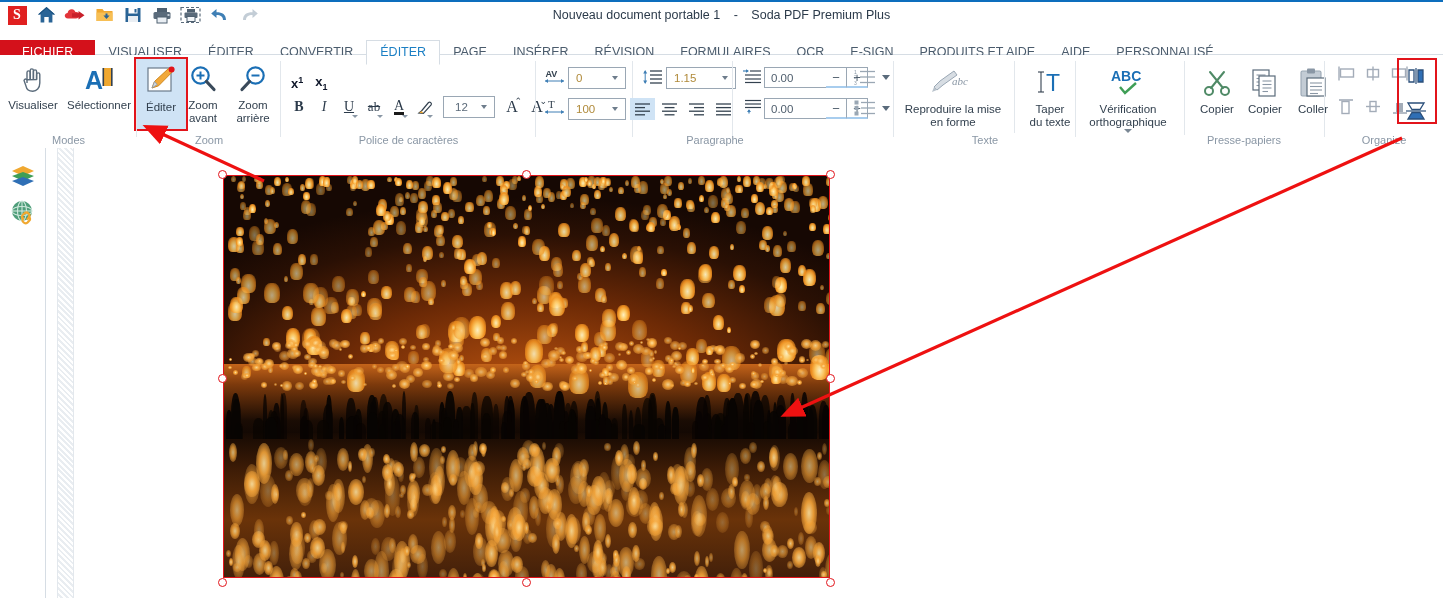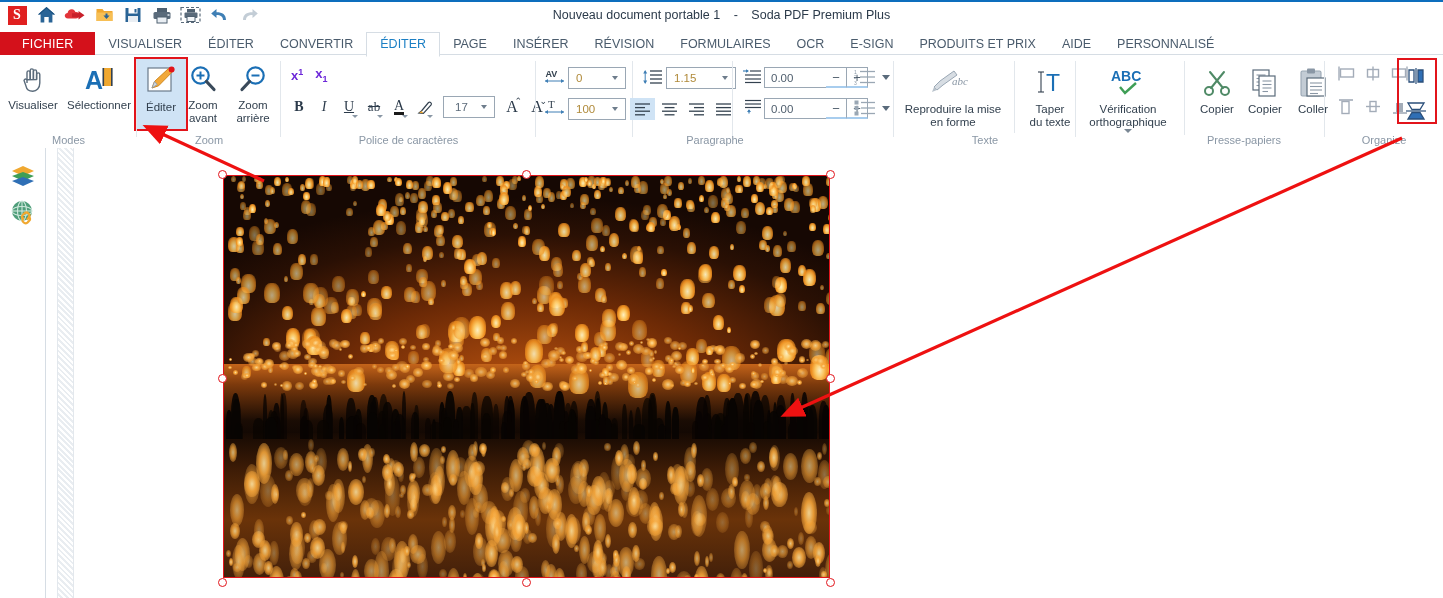--- a/index.html
+++ b/index.html
@@ -19,21 +19,21 @@
   .qat .qbtn{width:26px;height:24px;display:flex;align-items:center;justify-content:center;cursor:default;}
   .soda-logo{width:19px;height:19px;background:#e02020;color:#fff;font-weight:bold;font-size:14px;
      display:flex;align-items:center;justify-content:center;font-family:"Liberation Serif",serif;}
   .doc-title{position:absolute;left:0;top:0;width:1443px;height:30px;line-height:30px;
      text-align:center;font-size:12.5px;color:#2b3a4a;}
   .doc-title .sep{padding:0 10px;}
 
   
   .menubar{position:absolute;left:0;top:30px;width:1443px;height:25px;background:#fff;}
   .menubar .mline{position:absolute;left:0;bottom:0;width:1443px;height:1px;background:#d6dde4;}
-  .tabs{position:absolute;left:0;top:2px;height:25px;display:flex;align-items:stretch;}
+  .tabs{position:absolute;left:0;top:10px;height:25px;display:flex;align-items:stretch;}
   .tab{padding:0 13px;height:25px;line-height:25px;font-size:12.5px;color:#4a5b6c;white-space:nowrap;cursor:default;}
   .tab.file{background:#d4111b;color:#fff;font-weight:normal;padding:0 22px;letter-spacing:.2px;}
   .tab.active{background:#fff;border:1px solid #d6dde4;border-bottom:1px solid #fff;
      box-sizing:border-box;line-height:23px;color:#1b7fc4;position:relative;z-index:3;}
 
   
   .ribbon{position:absolute;left:0;top:55px;width:1443px;height:93px;background:#fff;}
   .ribbon-bottom{position:absolute;left:0;top:147px;width:1443px;height:1px;background:#d6dde4;}
   .group{position:absolute;top:0;height:93px;}
   .group .gdiv{position:absolute;right:0;top:6px;width:1px;height:76px;background:#e2e7ec;}
@@ -69,21 +69,21 @@
      justify-content:space-between;box-sizing:border-box;font-size:11.5px;color:#5b6a79;padding:0 2px 0 7px;}
   .combo .cv{display:flex;gap:10px;align-items:center;white-space:nowrap;}
   .caret{width:0;height:0;border-left:3.5px solid transparent;border-right:3.5px solid transparent;
      border-top:4px solid #6e7d8c;margin:0 5px;}
 
   .fontrow1{position:absolute;left:6px;top:11px;display:flex;align-items:center;gap:4px;}
   .fontbox{width:190px;height:22px;}
   .fontbox .cv{width:100%;justify-content:space-between;padding-right:2px;}
   .fontbox .fname{font-family:"Liberation Serif",serif;color:#6b7886;font-size:12px;}
   .fontbox .fsample{font-family:"Liberation Serif",serif;font-style:italic;color:#6b7886;font-size:12px;padding-right:18px;}
-  .supsub{font-weight:bold;font-size:13px;color:#6d28d9;padding:0 4px;}
+  .supsub{font-weight:bold;font-size:13px;color:#0f172a;padding:0 4px;margin-top:8px;}
   .supsub sup,.supsub sub{font-size:9px;font-weight:bold;}
 
   .fontrow2{position:absolute;left:6px;top:40px;display:flex;align-items:center;gap:1px;}
   .fbtn{width:24px;height:24px;display:flex;align-items:center;justify-content:center;
      font-size:14px;color:#2b3a4a;position:relative;cursor:default;}
   .tinycaret{position:absolute;bottom:1px;right:3px;width:0;height:0;
      border-left:3px solid transparent;border-right:3px solid transparent;border-top:3.5px solid #8a97a5;}
   .sizebox{width:52px;height:22px;margin-left:6px;}
   .sizebox .cv{width:100%;justify-content:space-between;}
 
@@ -222,21 +222,21 @@
       <div class="tab">VISUALISER</div>
       <div class="tab">ÉDITER</div>
       <div class="tab">CONVERTIR</div>
       <div class="tab active">ÉDITER</div>
       <div class="tab">PAGE</div>
       <div class="tab">INSÉRER</div>
       <div class="tab">RÉVISION</div>
       <div class="tab">FORMULAIRES</div>
       <div class="tab">OCR</div>
       <div class="tab">E-SIGN</div>
-      <div class="tab">PRODUITS ET PRIX</div>
+      <div class="tab">PRODUITS ET AIDE</div>
       <div class="tab">AIDE</div>
       <div class="tab">PERSONNALISÉ</div>
     </div>
   </div>
 
   <div class="ribbon">
 
     <div class="group" id="g-modes">
       <div class="row">
         <div class="bigbtn">
@@ -341,21 +341,21 @@
           <span class="tinycaret"></span>
         </div>
         <div class="fbtn">
           <svg width="17" height="17" viewBox="0 0 17 17">
             <path d="M3 14 L5.5 12 L12.5 3.5 a1.8 1.8 0 0 1 2.6 2.4 L7.4 14.3 Z" fill="none" stroke="#33414f" stroke-width="1.2"></path>
             <path d="M3 14 L5.5 12 L7.4 14.3 Z" fill="#f0a830"></path>
           </svg>
           <span class="tinycaret"></span>
         </div>
         <div class="combo sizebox">
-          <span class="cv" style="padding-left:4px;color:#5b6a79;">17</span>
+          <span class="cv" style="padding-left:4px;color:#5b6a79;">12</span>
           <span class="caret"></span>
         </div>
         <div class="fbtn" style="margin-left:4px;">
           <span style="font-family:'Liberation Serif',serif;font-size:16px;">A</span>
           <span style="font-size:9px;position:absolute;top:1px;right:2px;color:#33414f;">⌃</span>
         </div>
         <div class="fbtn">
           <span style="font-family:'Liberation Serif',serif;font-size:16px;">A</span>
           <span style="font-size:9px;position:absolute;top:1px;right:2px;color:#33414f;">⌄</span>
         </div>

